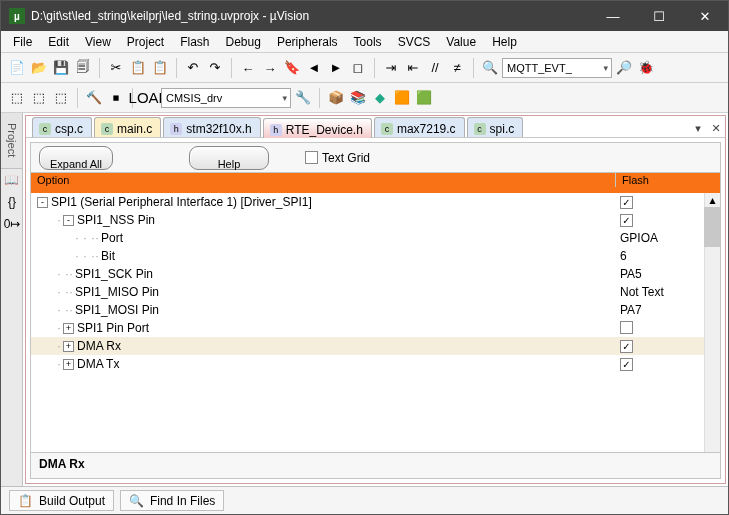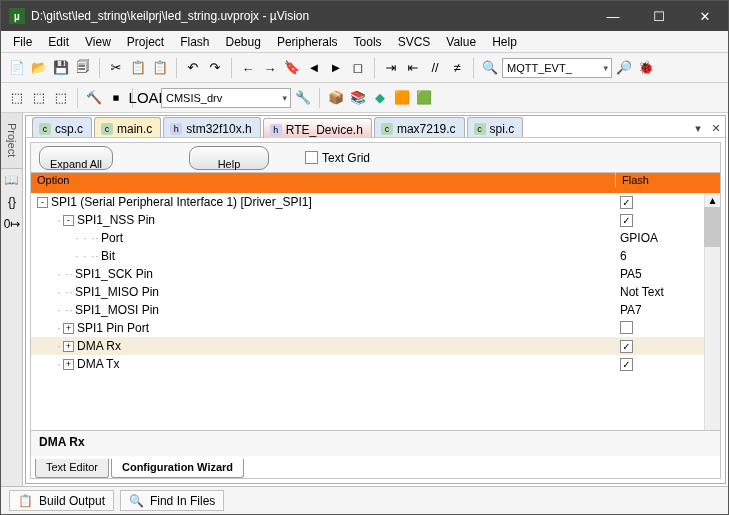--- a/index.html
+++ b/index.html
@@ -270,24 +270,20 @@
               <span>DMA Tx</span>
             </div>
             <div class="val"><span class="ckbox">✓</span></div>
           </div>
           <div class="scrollbar">
           <div style="height:14px;display:flex;align-items:center;justify-content:center">▴</div>
           <div class="scrollthumb" style="top:14px;height:40px"></div>
         </div>
       </div>
       <div class="statusbar">DMA Rx</div>
-      <div class="bottabs">
-        <div class="btab">Text Editor</div>
-        <div class="btab active">Configuration Wizard</div>
-      </div>
     </div>
   </div>
 </div>
 
 <div class="bottomrow">
   <div class="brow-item">
       <span>📋</span>
       <span>Build Output</span>
     </div>
   <div class="brow-item">

